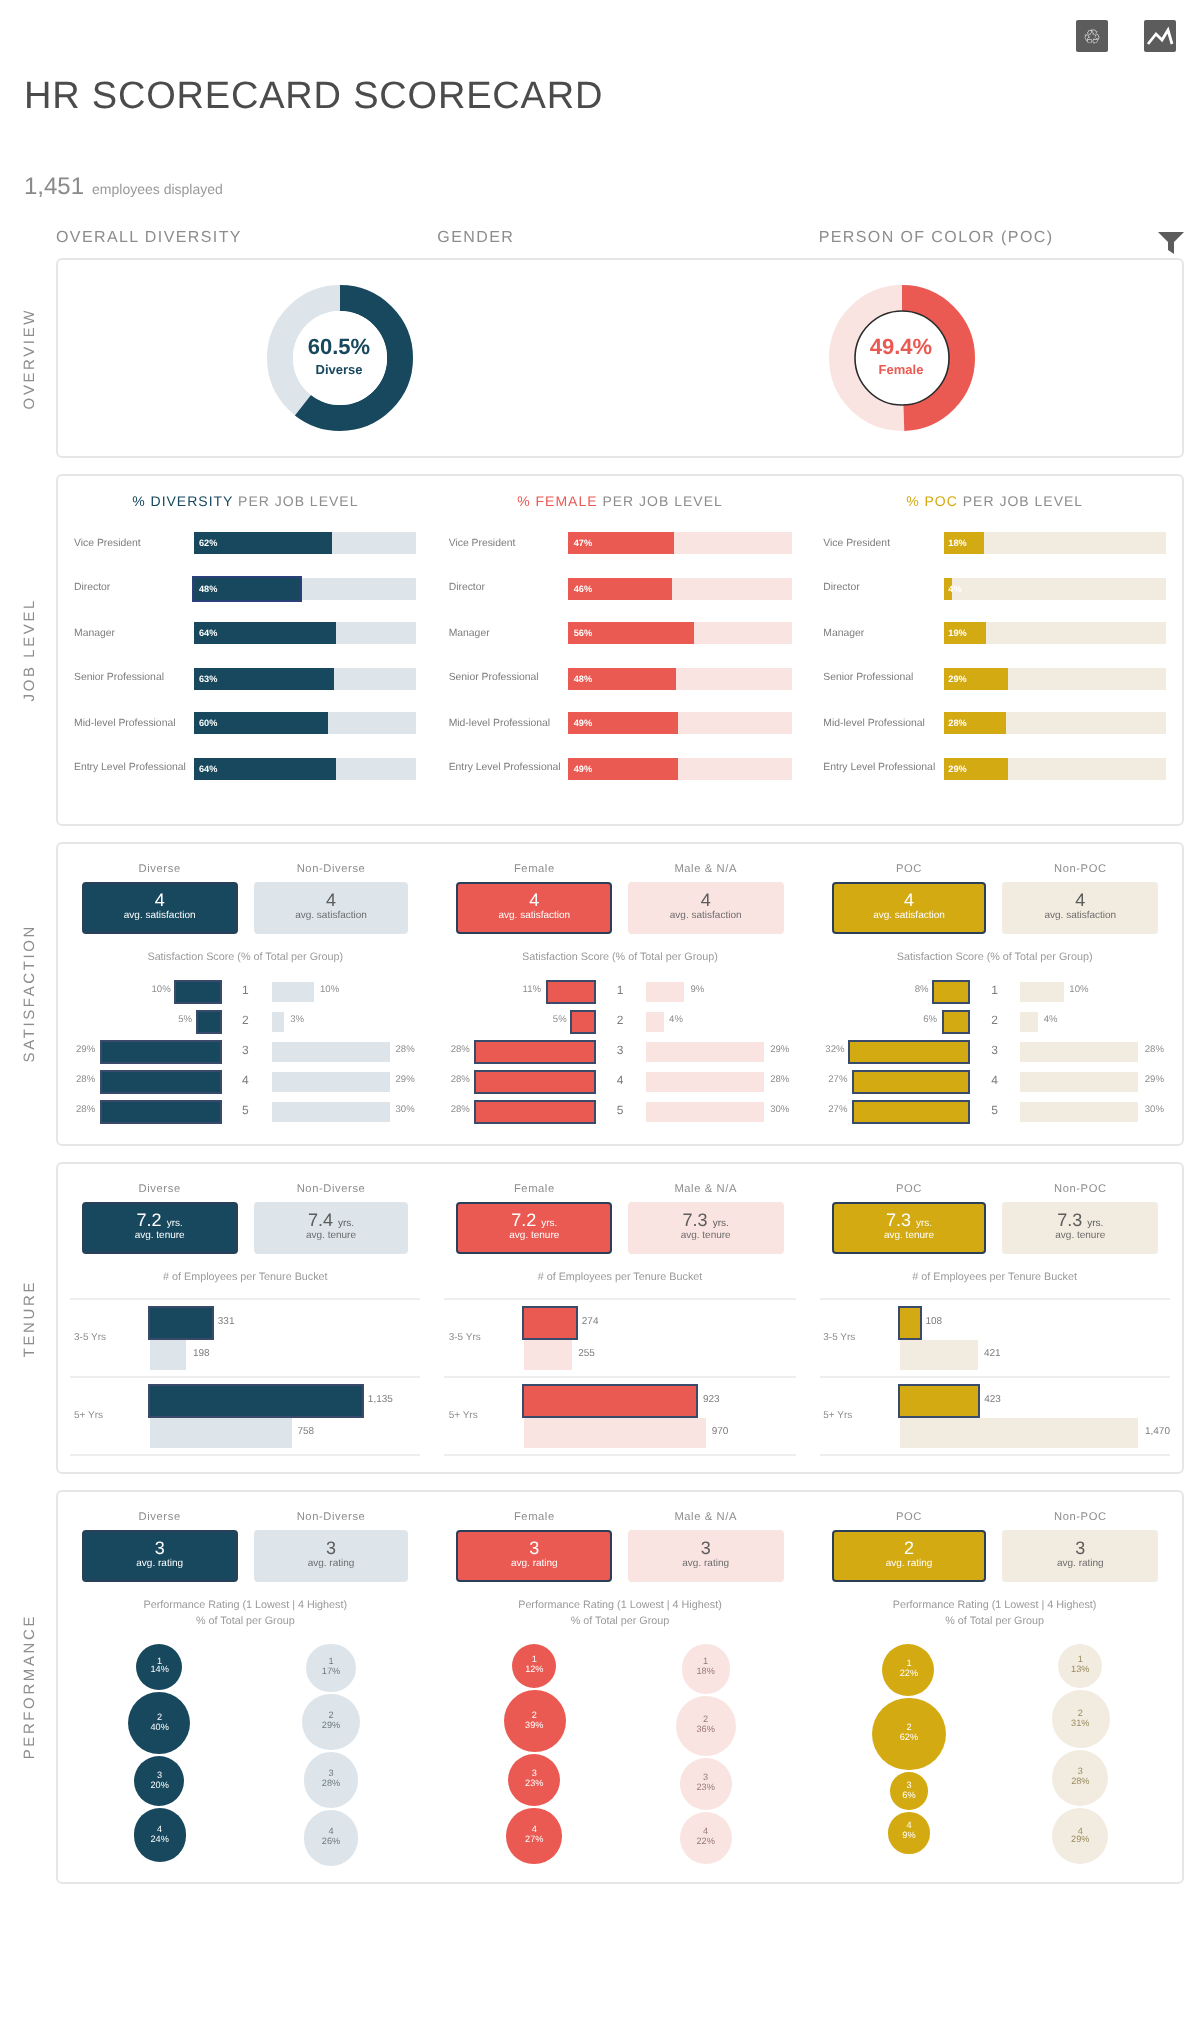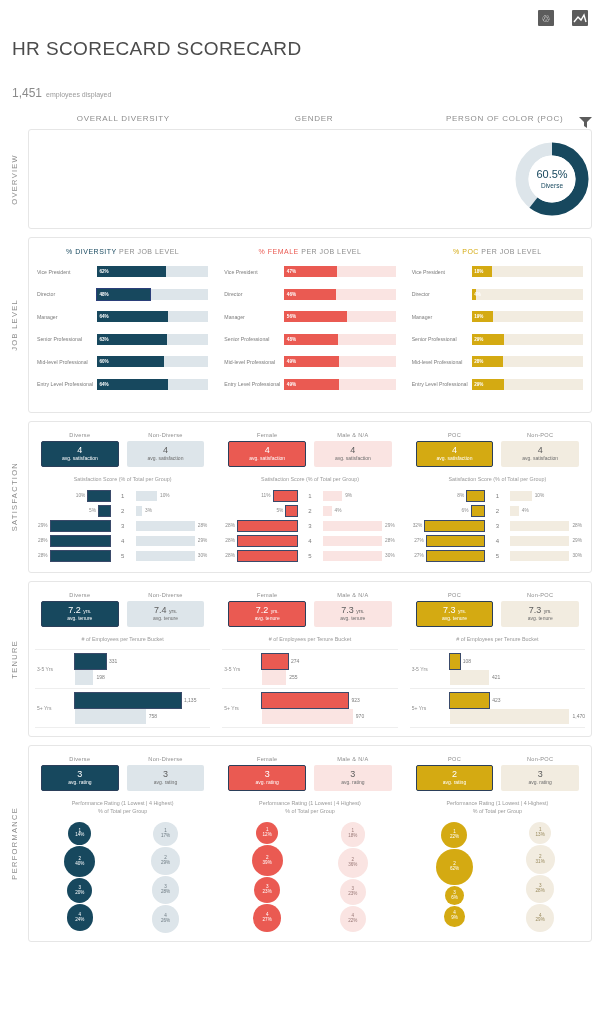--- a/index.html
+++ b/index.html
@@ -39,21 +39,20 @@
 
   
   .colheads {
     display: flex;
     align-items: center;
     padding: 14px 0 6px 28px;
     position: relative;
   }
   .colhead {
     flex: 1;
-    text-align: center;
     font-size: 8px;
     letter-spacing: 0.7px;
     color: #8d8d8d;
   }
   .filter-icon {
     position: absolute;
     right: 8px;
     top: 14px;
     width: 13px; height: 11px;
   }
@@ -78,21 +77,21 @@
     border: 1px solid #e6e6e6;
     border-radius: 3px;
     background: #fff;
     display: flex;
   }
   .panel { flex: 1; padding: 8px 6px; }
   .panel + .panel { border-left: 0; }
 
   
   .overview .card { height: 100px; align-items: center; }
-  .donut-wrap { flex: 1; display: flex; justify-content: flex-end; align-items: center; }
+  .donut-wrap { flex: 1; display: flex; justify-content: center; align-items: center; font-weight: bold; }
   .donut { position: relative; width: 78px; height: 78px; }
   .donut svg { display: block; }
   .donut-center {
     position: absolute; inset: 0;
     display: flex; flex-direction: column;
     align-items: center; justify-content: center;
     pointer-events: none;
   }
   .donut-pct { font-size: 11px; line-height: 1.1; }
   .donut-sub { font-size: 6.5px; line-height: 1.4; }
@@ -217,20 +216,33 @@
             <circle cx="39" cy="39" r="30" fill="none" stroke="#dde5ea" stroke-width="13"></circle>
             <circle cx="39" cy="39" r="30" fill="none" stroke="#17485e" stroke-width="13" stroke-dasharray="114.03981332530948 74.45574589007809" transform="rotate(-90 39 39)"></circle>
             <circle cx="39" cy="39" r="23.5" fill="#fff"></circle>
           </svg>
           <div class="donut-center">
             <div class="donut-pct" style="color:#17485e">60.5%</div>
             <div class="donut-sub" style="color:#17485e">Diverse</div>
           </div>
         </div>
       </div>
+      <div class="donut-wrap">
+        <div class="donut">
+          <svg width="78" height="78" viewBox="0 0 78 78">
+            <circle cx="39" cy="39" r="30" fill="none" stroke="#fae4e2" stroke-width="13"></circle>
+            <circle cx="39" cy="39" r="30" fill="none" stroke="#ea5a52" stroke-width="13" stroke-dasharray="93.11680625240146 95.37875296298611" transform="rotate(-90 39 39)"></circle>
+            <circle cx="39" cy="39" r="23.5" fill="#fff" stroke="#2b2b2b" stroke-width="0.8"></circle>
+          </svg>
+          <div class="donut-center">
+            <div class="donut-pct" style="color:#ea5a52">49.4%</div>
+            <div class="donut-sub" style="color:#ea5a52">Female</div>
+          </div>
+        </div>
+      </div>
     </div>
 </div>
 
 <div class="section joblevel">
   <div class="vlabel">
       <span>JOB LEVEL</span>
     </div>
   <div class="card" id="joblevel-card">
       <div class="jl-panel">
         <div class="jl-title"><b style="color:#17485e">% DIVERSITY</b> PER JOB LEVEL</div>

